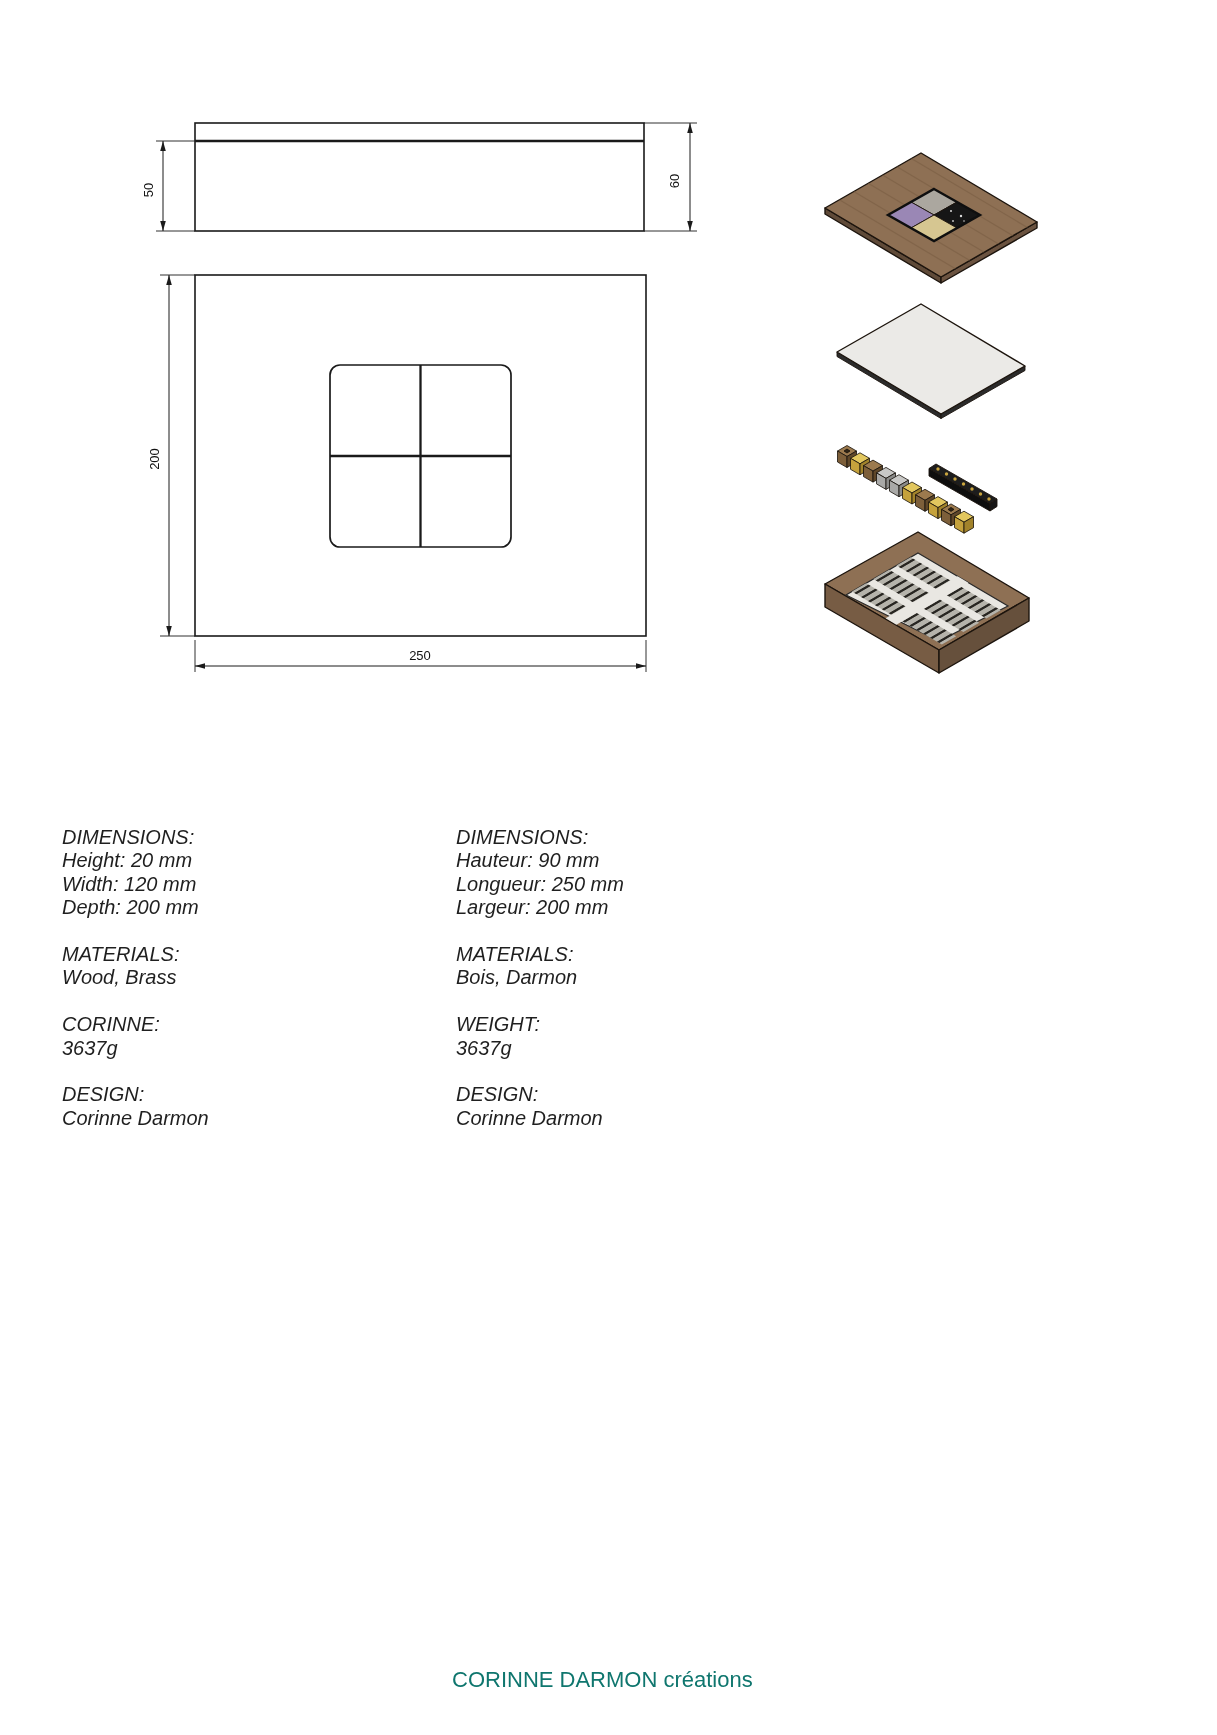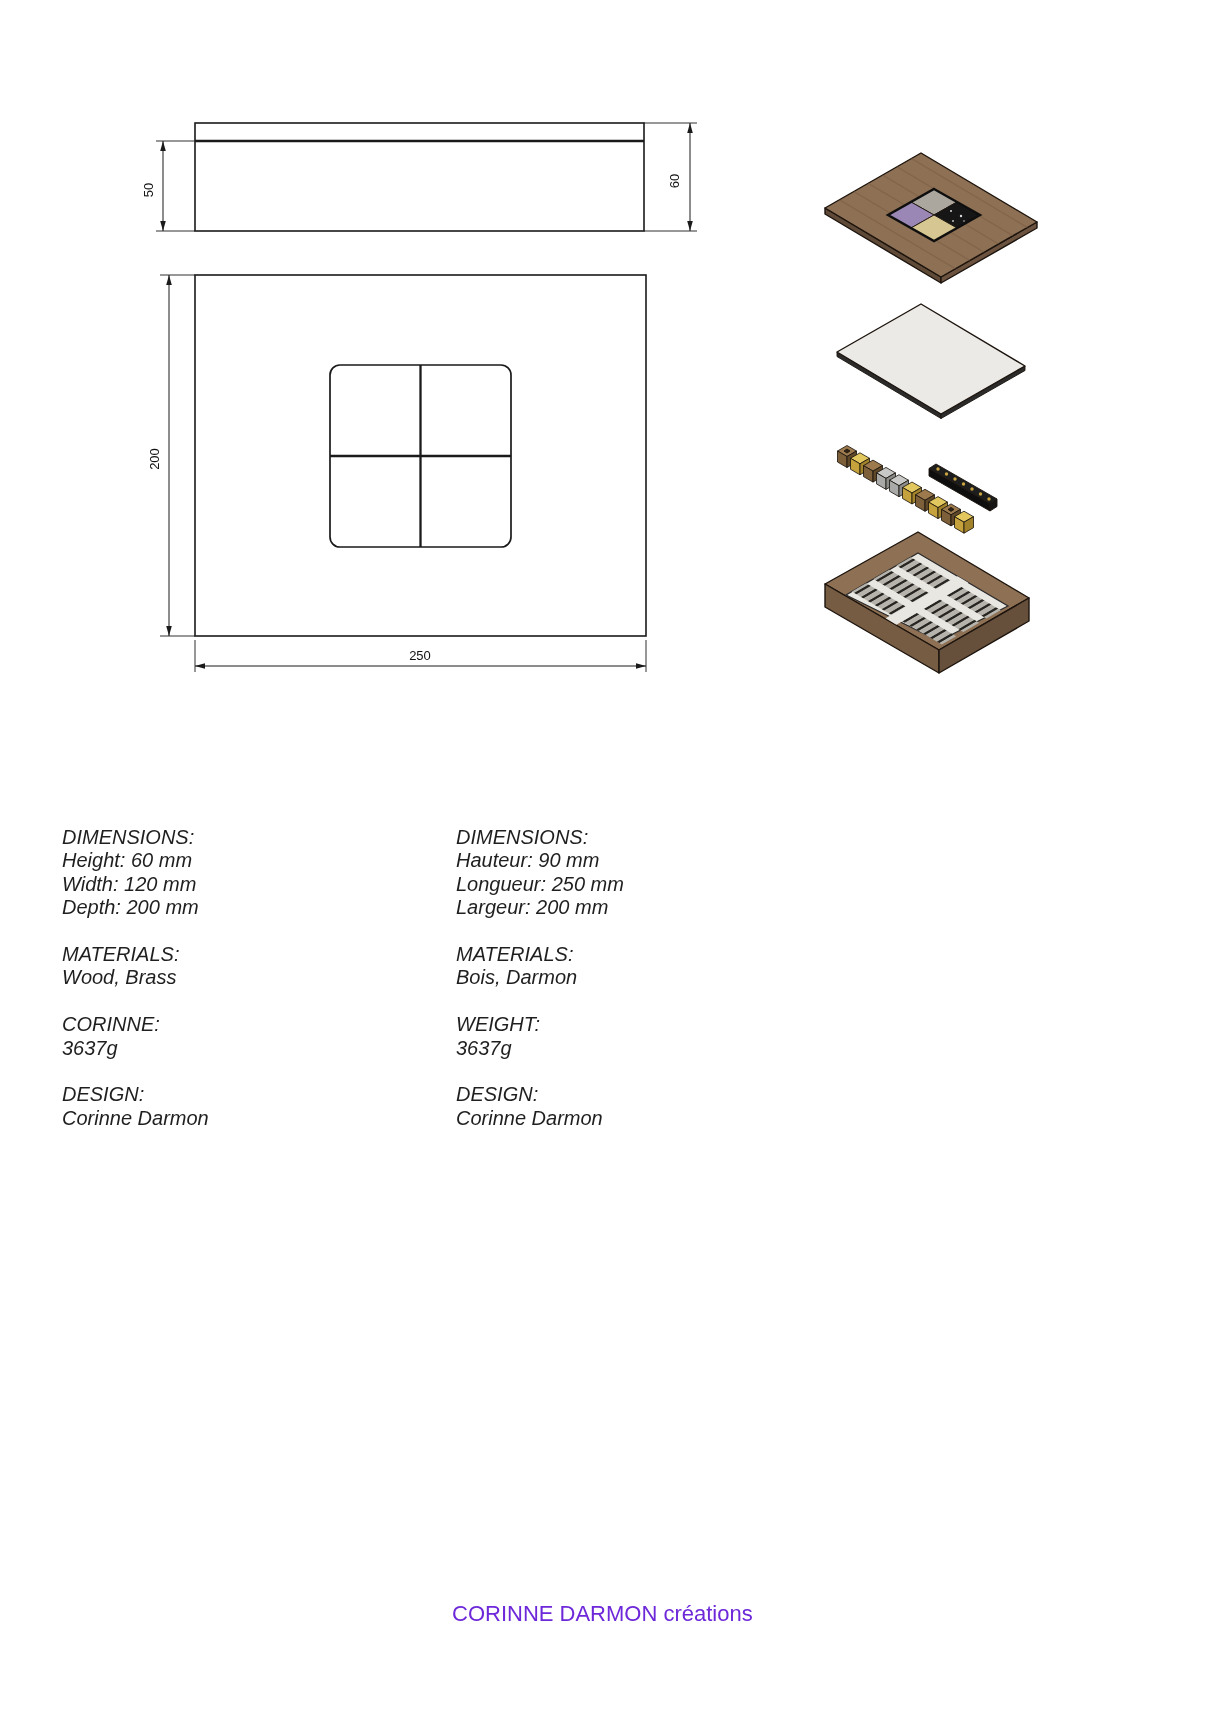--- a/index.html
+++ b/index.html
@@ -16,22 +16,22 @@
   .outline{stroke:#1c140d;stroke-width:1.4;stroke-linejoin:round;}
   .thin{stroke:#1c140d;stroke-width:0.9;stroke-linejoin:round;}
   .grain{stroke:#755a40;stroke-width:1.2;fill:none;opacity:.5;}
   .cube polygon{stroke:#15100a;stroke-width:.8;stroke-linejoin:round;}
   .c-brown .t{fill:#9c7a4e}.c-brown .l{fill:#7d5f3a}.c-brown .r{fill:#5f4729}
   .c-gold  .t{fill:#e2c75e}.c-gold  .l{fill:#c5a23c}.c-gold  .r{fill:#a2832b}
   .c-silver .t{fill:#c8c8c6}.c-silver .l{fill:#a9a9a7}.c-silver .r{fill:#8b8b89}
   
   .spec-col{position:absolute;top:826px;font-size:20px;line-height:23.4px;white-space:nowrap;}
   .spec-group{margin:0 0 23.4px 0;font-style:italic;}
-  .footer-brand{position:absolute;left:452px;top:1602px;font-size:22px;line-height:24px;
-                color:#6d28d9;white-space:nowrap;}
+  .footer-brand{position:absolute;left:452px;top:1668px;font-size:22px;line-height:24px;
+                color:#0f766e;white-space:nowrap;}
 </style>
 </head>
 <body>
 
 <div class="page">
 
   <svg width="1217" height="1735" viewBox="0 0 1217 1735">
     <defs>
       <marker id="arr" viewBox="0 0 10 10" refX="10" refY="5" markerWidth="10" markerHeight="10" orient="auto-start-reverse">
         <path d="M0,2.2 L10,5 L0,7.8 Z" fill="#1a1a1a"></path>
@@ -189,21 +189,21 @@
           <polygon points="866.2,583.2 956.2,636.2 941.8,644.6 851.8,591.6" fill="url(#teeth)"></polygon>
           <polygon points="957.6,576.3 968.4,582.7 896.4,624.7 885.6,618.3" fill="#e9e7e2"></polygon>
         </g>
       </g>
     </g>
   </svg>
 
   <div class="spec-col" style="left:62px">
     <div class="spec-group">
       <div>DIMENSIONS:</div>
-      <div>Height: 60 mm</div>
+      <div>Height: 20 mm</div>
       <div>Width: 120 mm</div>
       <div>Depth: 200 mm</div>
     </div>
     <div class="spec-group">
       <div>MATERIALS:</div>
       <div>Wood, Brass</div>
     </div>
     <div class="spec-group">
       <div>CORINNE:</div>
       <div>3637g</div>

